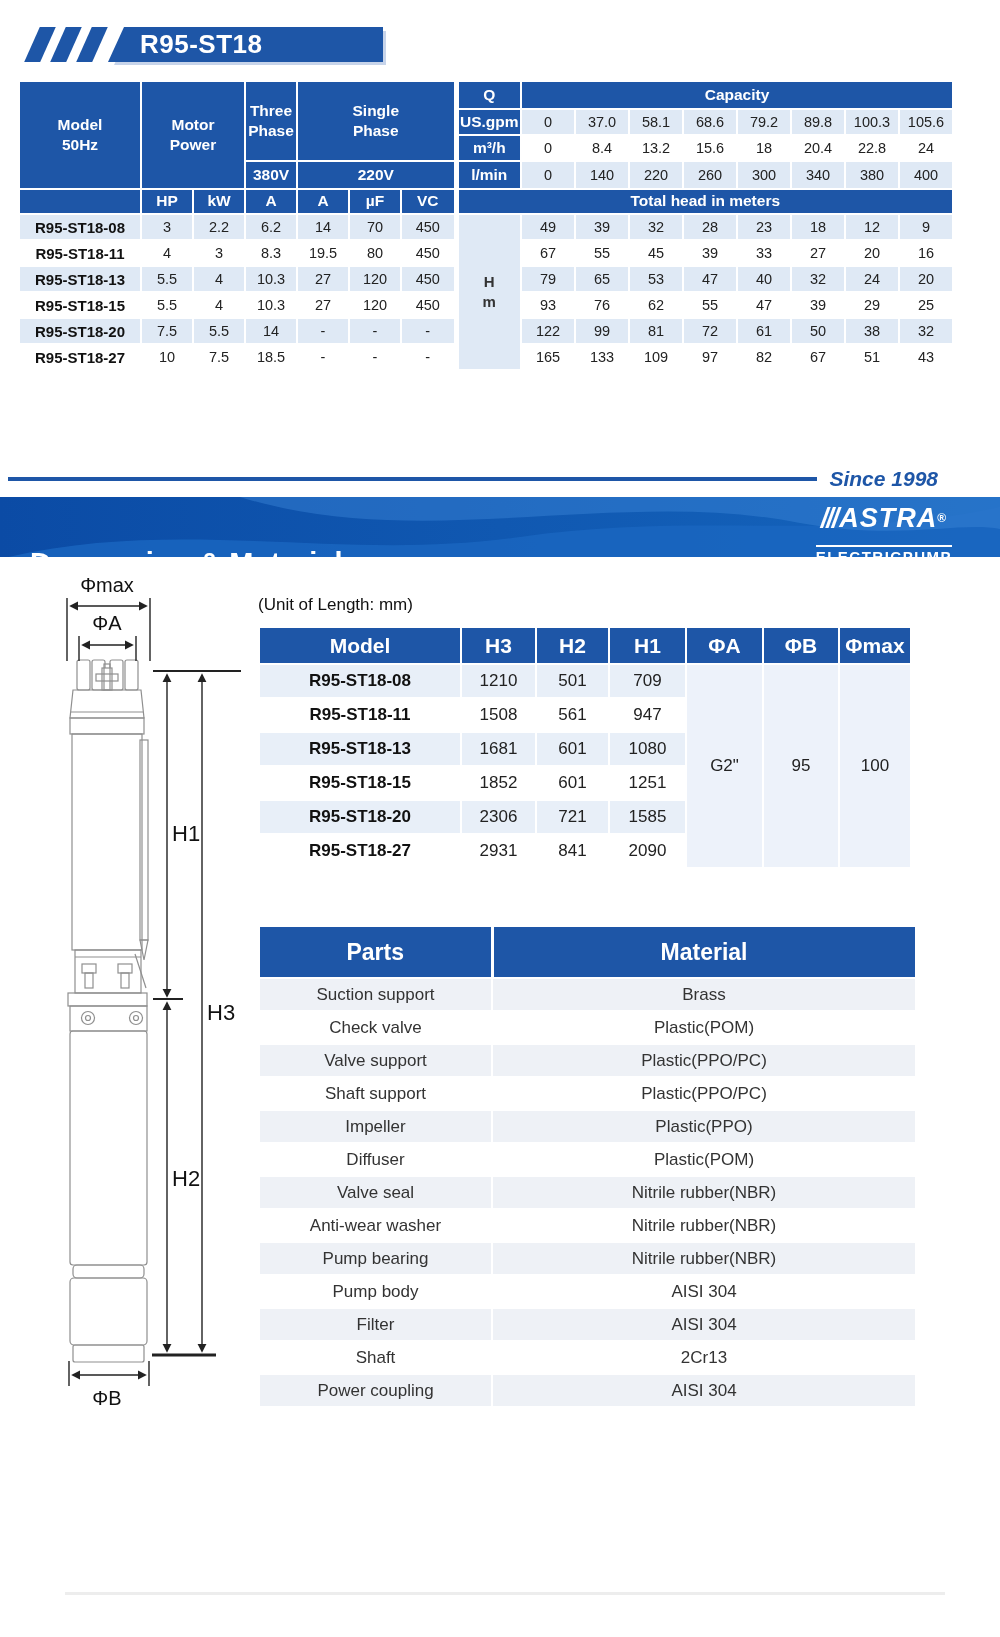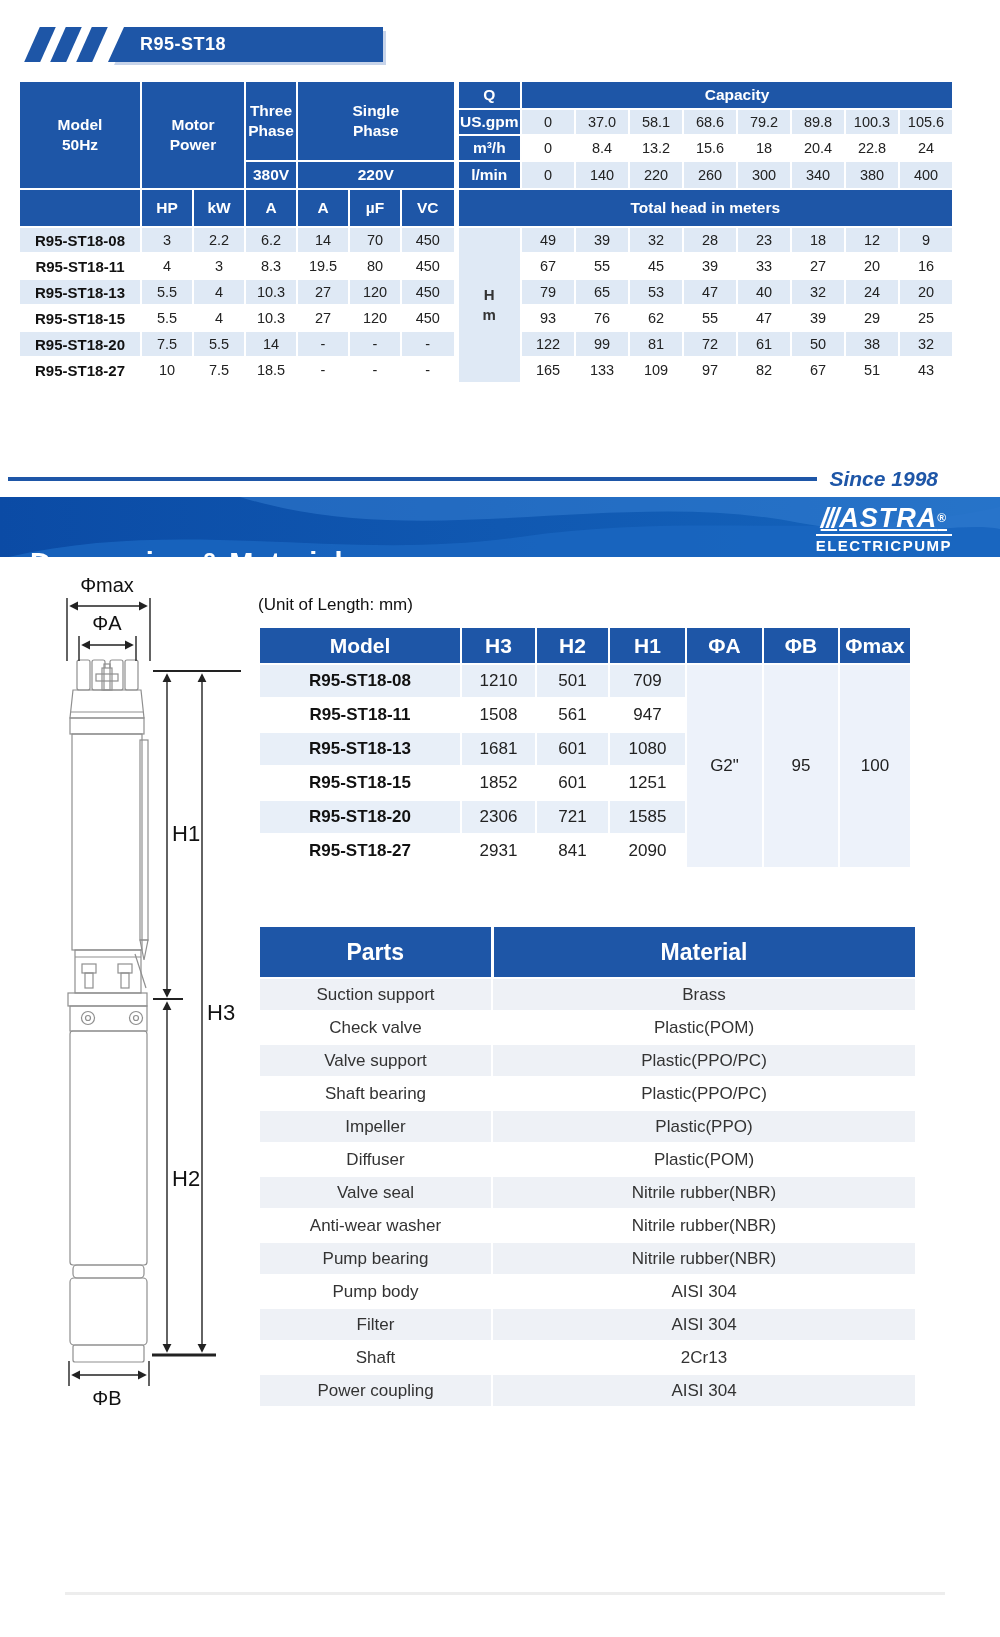--- a/index.html
+++ b/index.html
@@ -7,21 +7,21 @@
   .page { position:relative; width:1000px; height:1637px; background:#fff; overflow:hidden; }
 
   
   .title-banner { position:absolute; left:20px; top:27px; width:370px; height:35px; }
   .stripe { position:absolute; top:0; width:16px; height:35px; background:#1e56a7; transform:skewX(-24deg); }
   .s1 { left:12px; } .s2 { left:38px; } .s3 { left:64px; }
   .banner-shadow { position:absolute; left:94px; top:4px; width:272px; height:34px; background:#c7d4ea;
     clip-path:polygon(16px 0,100% 0,100% 100%,0 100%); }
   .banner-body { position:absolute; left:88px; top:0; width:275px; height:35px; background:#1e56a7;
     clip-path:polygon(16px 0,100% 0,100% 100%,0 100%); }
-  .banner-text { display:block; line-height:35px; padding-left:32px; color:#fff; font-size:18px; font-weight:bold; letter-spacing:.5px; }
+  .banner-text { display:block; line-height:35px; padding-left:32px; color:#fff; font-size:26px; font-weight:bold; letter-spacing:.5px; }
 
   
   table { border-collapse:collapse; table-layout:fixed; }
   td { text-align:center; vertical-align:middle; }
   .spec { position:absolute; left:18px; top:80px; width:936px; }
   .spec td { border:2px solid #fff; font-size:14.5px; color:#222; padding:0; }
   .spec td.h { background:#1e56a7; color:#fff; font-weight:bold; font-size:15.5px; white-space:pre-line; line-height:1.3; }
   .spec td.q { border-left:5px solid #fff; }
   .spec tr.lt td.v { background:#dfe9f5; }
   .spec tbody.data tr:nth-child(odd) td { background:#dfe9f5; }
@@ -31,21 +31,21 @@
   
   .since { position:absolute; left:0; top:467px; width:938px; display:flex; align-items:center;padding-left:8px; }
   .since-line { flex:1; height:4px; background:#1e56a7; }
   .since-text { margin-left:12px; color:#1e56a7; font-style:italic; font-weight:bold; font-size:21px; white-space:nowrap; }
 
   
   .section-banner { position:absolute; left:0; top:497px; width:1000px; height:60px; background:linear-gradient(90deg,#0b4ba5,#1565bd); overflow:hidden; }
   .section-banner svg.waves { position:absolute; left:0; top:0; width:100%; height:100%; }
   .section-title { position:absolute; left:30px; top:0; line-height:60px; color:#fff; font-size:29px; font-weight:bold; letter-spacing:.5px;margin-top:36px; }
   .brand { position:absolute; right:48px; top:6px; text-align:center; color:#fff; }
-  .brand-mark { font-style:italic; font-weight:900; font-size:27px; letter-spacing:1px; line-height:30px; border-bottom:2px solid #fff; padding:0 2px 1px 2px;text-decoration:underline; }
+  .brand-mark { font-style:italic; font-weight:900; font-size:27px; letter-spacing:1px; line-height:30px; border-bottom:2px solid #fff; padding:0 2px 12px 2px; }
   .brand-slashes { letter-spacing:-2px; margin-right:2px; }
   .brand-reg { font-size:12px; vertical-align:top; font-style:normal; font-weight:bold; }
   .brand-sub { font-size:15px; font-weight:bold; letter-spacing:1.5px; margin-top:1px; }
 
   
   .unit-note { position:absolute; left:258px; top:595px; font-size:17px; color:#111; }
 
   
   .dim { position:absolute; left:258px; top:626px; width:652px; }
   .dim td { border:2px solid #fff; height:34px; font-size:17px; color:#222; }
@@ -134,21 +134,21 @@
         <td class="h q">l/min</td>
         <td class="v">0</td>
         <td class="v">140</td>
         <td class="v">220</td>
         <td class="v">260</td>
         <td class="v">300</td>
         <td class="v">340</td>
         <td class="v">380</td>
         <td class="v">400</td>
       </tr>
-      <tr style="height:38px">
+      <tr style="height:25px">
         <td class="h"></td>
         <td class="h">HP</td>
         <td class="h">kW</td>
         <td class="h">A</td>
         <td class="h">A</td>
         <td class="h">µF</td>
         <td class="h">VC</td>
         <td class="h q" colspan="9">Total head in meters</td>
       </tr>
     </tbody>
@@ -426,21 +426,21 @@
       </tr>
         <tr>
         <td>Check valve</td>
         <td>Plastic(POM)</td>
       </tr>
         <tr>
         <td>Valve support</td>
         <td>Plastic(PPO/PC)</td>
       </tr>
         <tr>
-        <td>Shaft bearing</td>
+        <td>Shaft support</td>
         <td>Plastic(PPO/PC)</td>
       </tr>
         <tr>
         <td>Impeller</td>
         <td>Plastic(PPO)</td>
       </tr>
         <tr>
         <td>Diffuser</td>
         <td>Plastic(POM)</td>
       </tr>

